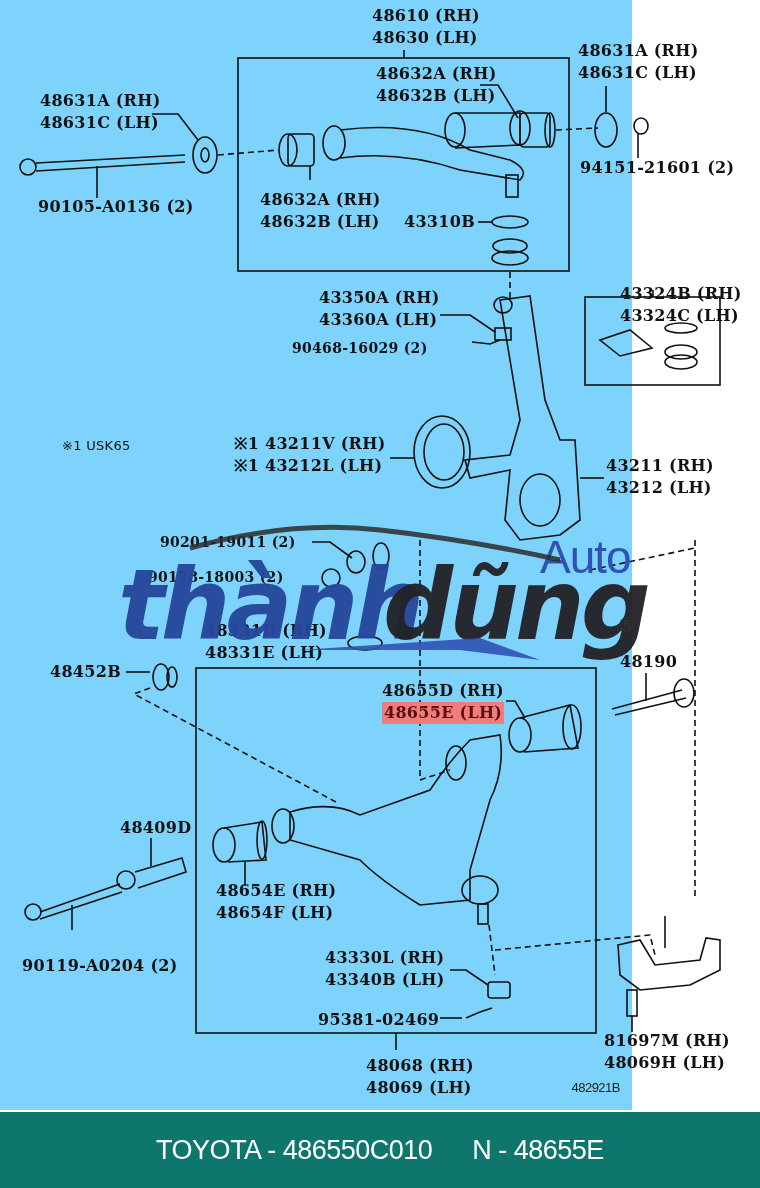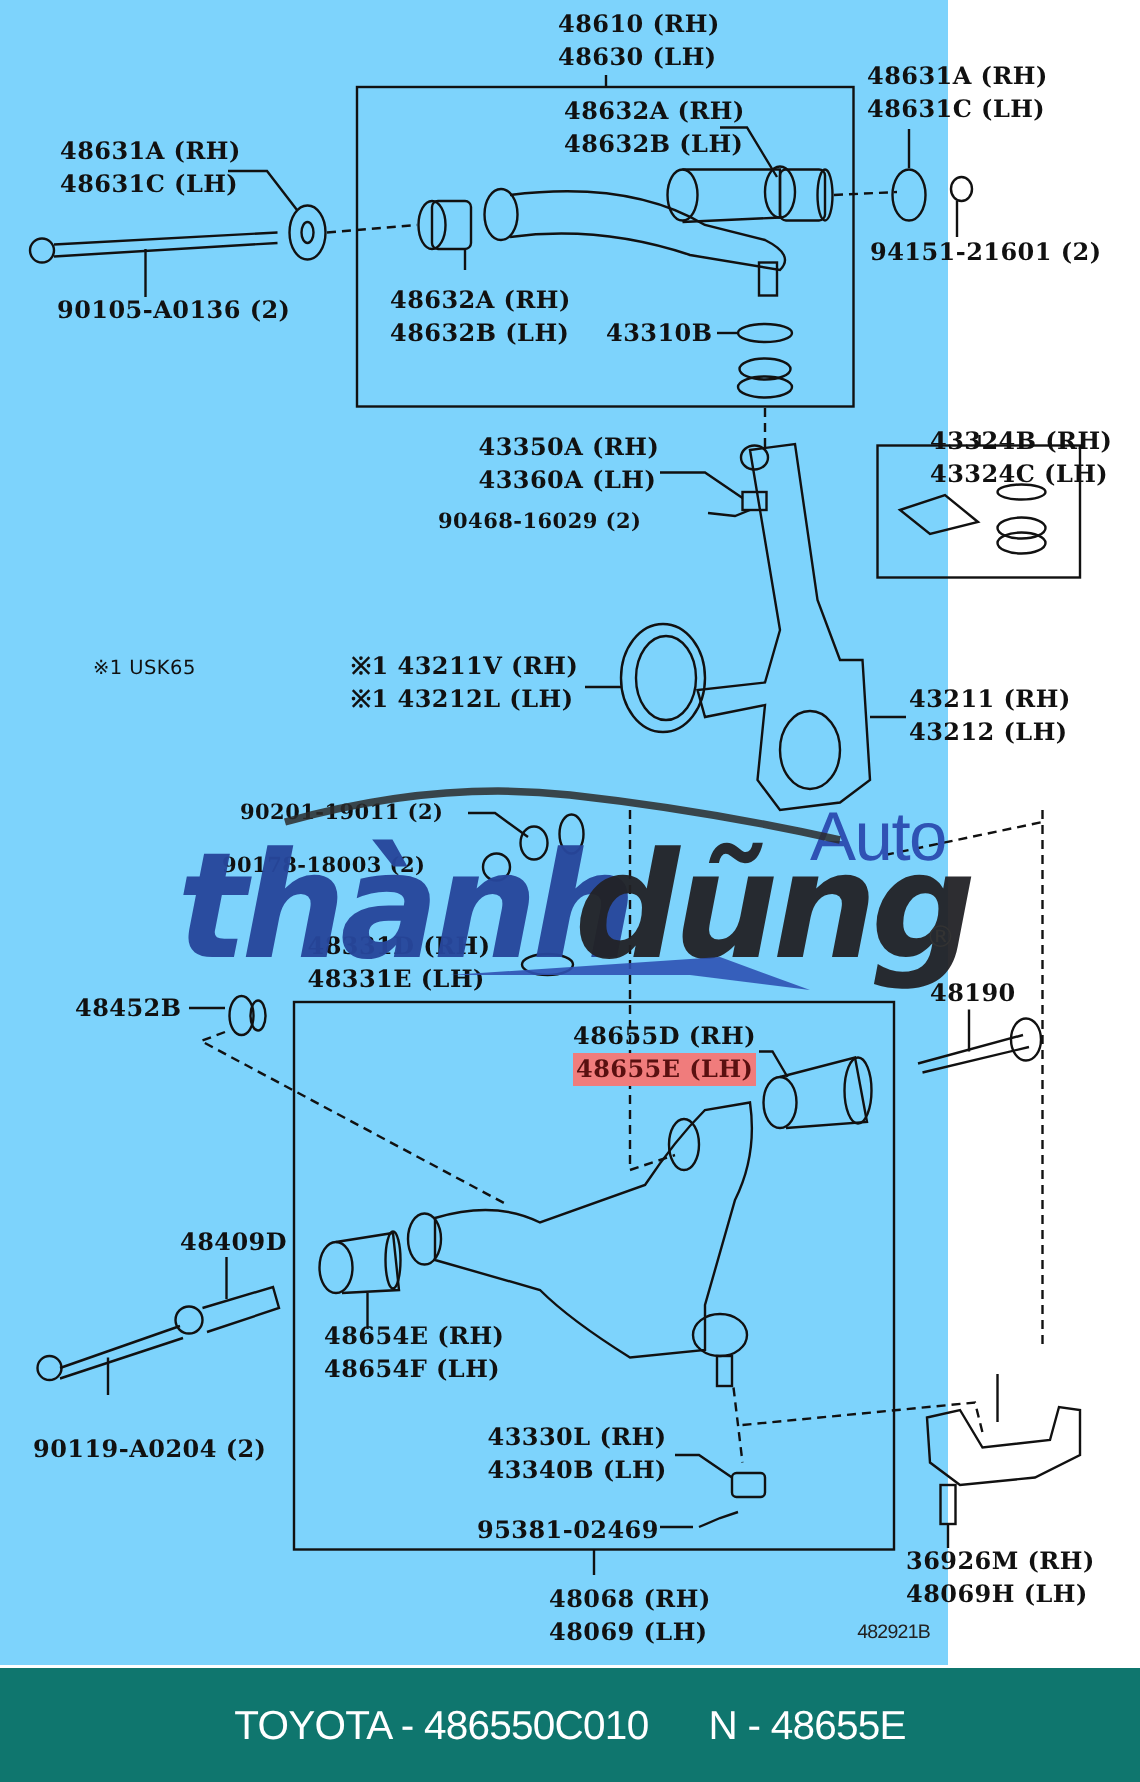--- a/index.html
+++ b/index.html
@@ -239,21 +239,21 @@
     <span>90119-A0204 (2)</span>
   </div>
   <div class="lbl" style="left:325px;top:947px;">
     <span>43330L (RH)</span>
     <span>43340B (LH)</span>
   </div>
   <div class="lbl" style="left:318px;top:1009px;">
     <span>95381-02469</span>
   </div>
   <div class="lbl" style="left:604px;top:1030px;">
-    <span>36926M (RH)</span>
+    <span>81697M (RH)</span>
     <span>48069H (LH)</span>
   </div>
   <div class="lbl" style="left:366px;top:1055px;">
     <span>48068 (RH)</span>
     <span>48069 (LH)</span>
   </div>
   <div class="code">482921B</div>
 
   <div class="wm1">thành</div>
   <div class="wm2">dũng</div>

